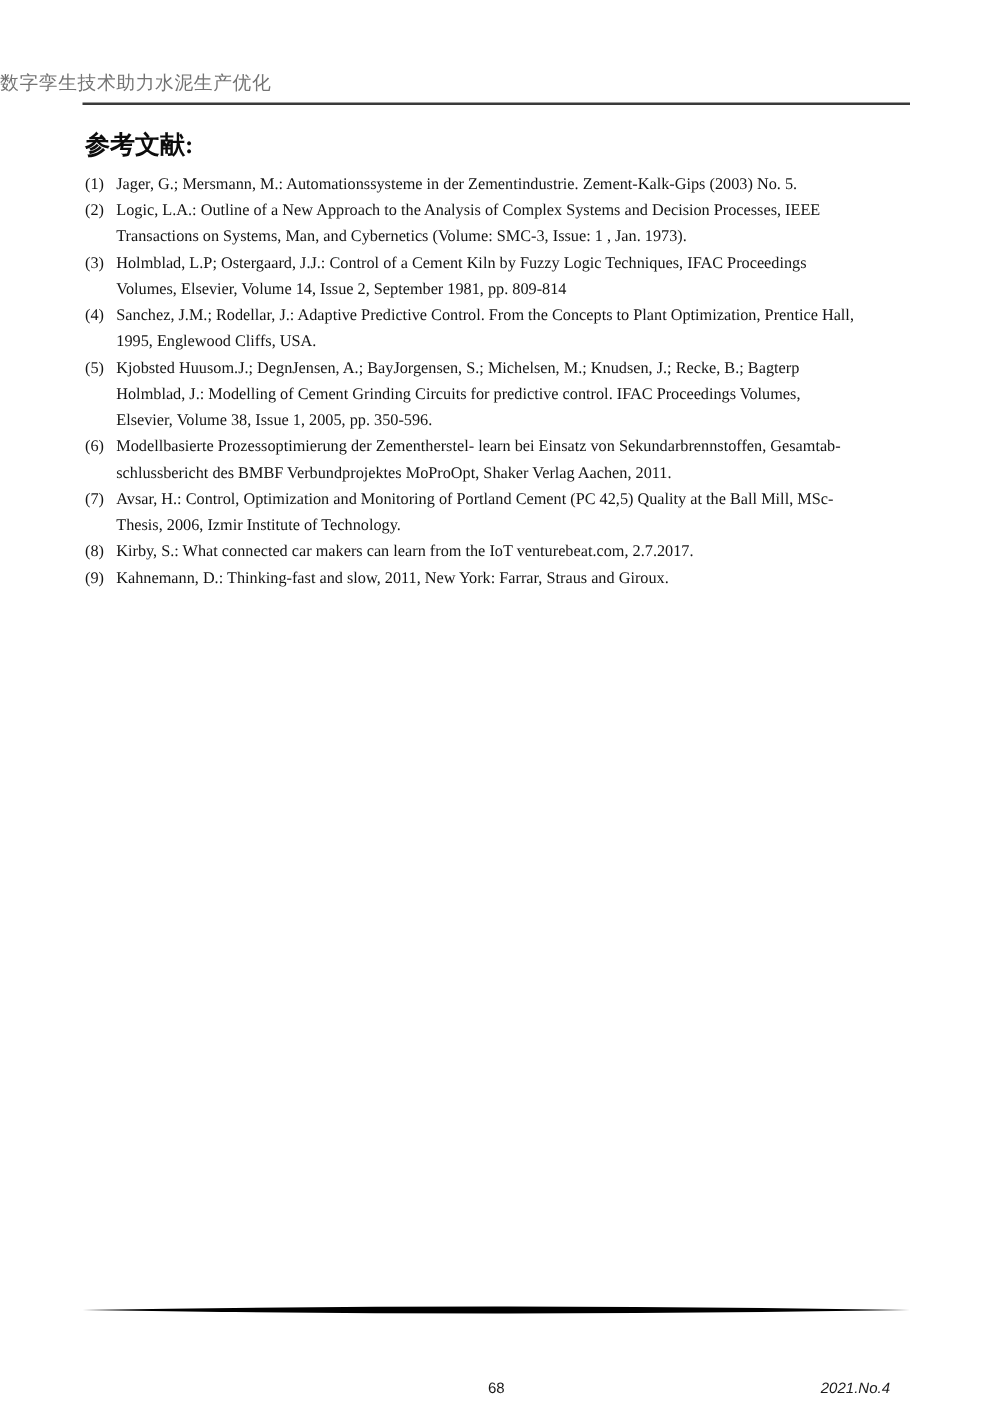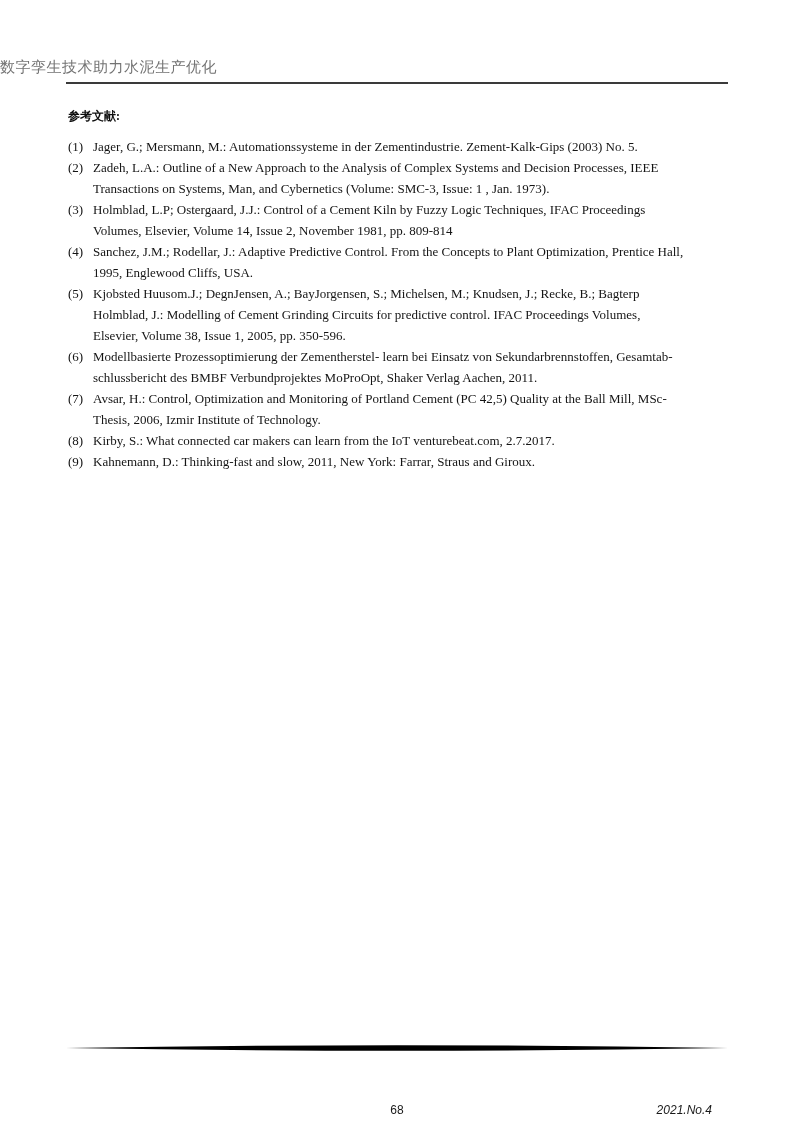--- a/index.html
+++ b/index.html
@@ -34,21 +34,21 @@
     background: #3a3a3a;
   }
   
   .content {
     position: absolute;
     top: 106px;
     left: 66px;
     width: 665px;
   }
   .refs-heading {
-    font-size: 12px;
+    font-size: 20px;
     font-weight: bold;
     line-height: 20px;
     padding-left: 2px;
     color: #0d0d0d;
     margin-bottom: 10px;
   }
   .ref-list { }
   .ref-item {
     display: flex;
     align-items: flex-start;
@@ -110,30 +110,30 @@
   <div class="ref-item">
     <span class="ref-num">(1)</span>
     <div class="ref-lines">
             <div class="ref-line">Jager, G.; Mersmann, M.: Automationssysteme in der Zementindustrie. Zement-Kalk-Gips (2003) No. 5.</div>
           </div>
   </div>
 
   <div class="ref-item">
     <span class="ref-num">(2)</span>
     <div class="ref-lines">
-            <div class="ref-line">Zadeh, L.A.: Outline of a New Approach to the Analysis of Complex Systems and Decision Processes, IEEE</div>
+            <div class="ref-line">Logic, L.A.: Outline of a New Approach to the Analysis of Complex Systems and Decision Processes, IEEE</div>
             <div class="ref-line">Transactions on Systems, Man, and Cybernetics (Volume: SMC-3, Issue: 1 , Jan. 1973).</div>
           </div>
   </div>
 
   <div class="ref-item">
     <span class="ref-num">(3)</span>
     <div class="ref-lines">
             <div class="ref-line">Holmblad, L.P; Ostergaard, J.J.: Control of a Cement Kiln by Fuzzy Logic Techniques, IFAC Proceedings</div>
-            <div class="ref-line">Volumes, Elsevier, Volume 14, Issue 2, November 1981, pp. 809-814</div>
+            <div class="ref-line">Volumes, Elsevier, Volume 14, Issue 2, September 1981, pp. 809-814</div>
           </div>
   </div>
 
   <div class="ref-item">
     <span class="ref-num">(4)</span>
     <div class="ref-lines">
             <div class="ref-line">Sanchez, J.M.; Rodellar, J.: Adaptive Predictive Control. From the Concepts to Plant Optimization, Prentice Hall,</div>
             <div class="ref-line">1995, Englewood Cliffs, USA.</div>
           </div>
   </div>

